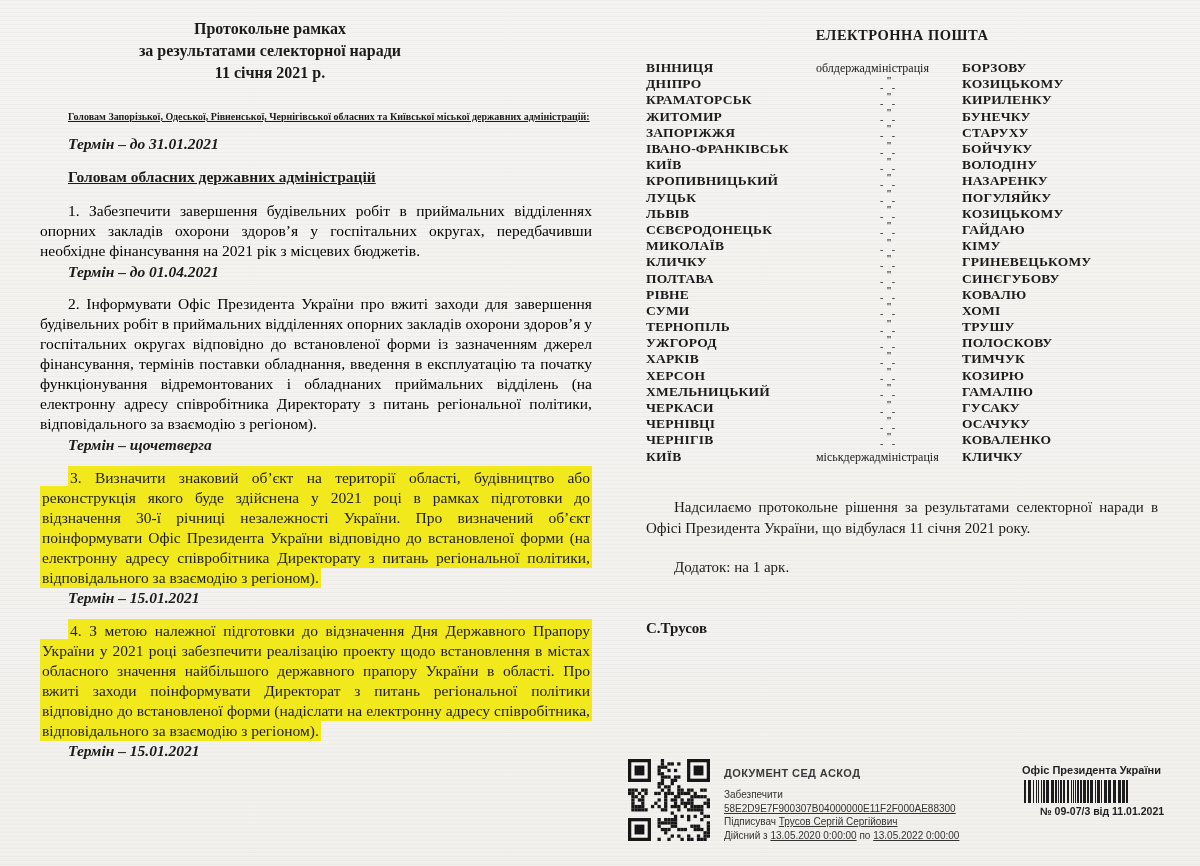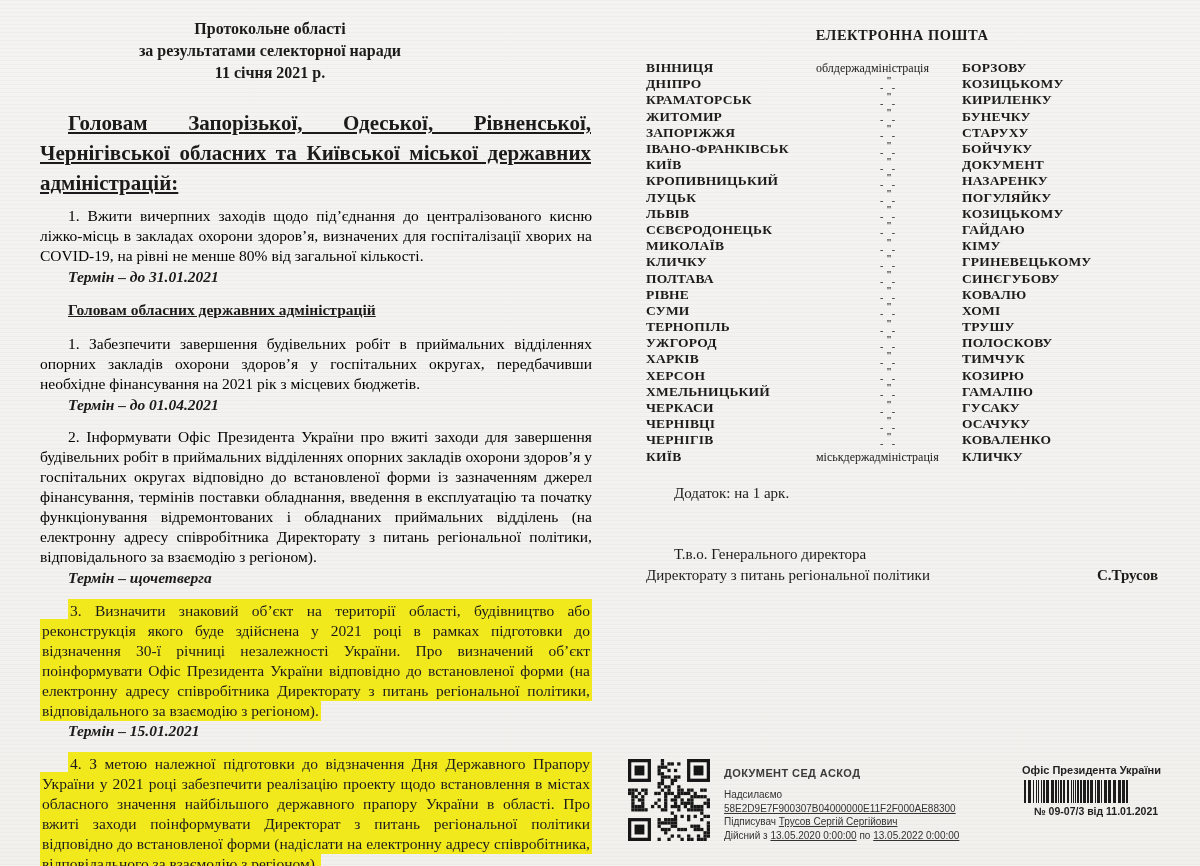--- a/index.html
+++ b/index.html
@@ -12,21 +12,21 @@
       repeating-linear-gradient(180deg, rgba(110,110,110,0.045) 0 1px, rgba(255,255,255,0.05) 1px 2px, rgba(0,0,0,0.0) 2px 4px),
       linear-gradient(#f4f3f1,#f1f0ed);
     font-family:"Liberation Serif", serif;
   }
 
   
   .left-col{ position:absolute; left:40px; top:12px; width:552px; }
   .doc-title{ width:460px; margin:6px 0 24px 0; text-align:center;
     font-weight:700; font-size:16px; line-height:22px; }
   .addr-heading{ font-weight:700; text-decoration:underline; text-align:justify;
-    text-indent:28px; font-size:21px; line-height:30px; margin:0 1px 8px 0; }
+    text-indent:28px; font-size:10px; line-height:18px; margin:0 1px 8px 0; }
   .addr-heading2{ font-weight:700; text-decoration:underline;
     font-size:15.5px; line-height:21px; margin:4px 0 14px 28px; }
   .ptext{ margin:0; text-align:justify; text-indent:28px;
     font-size:15.5px; line-height:20px; }
   mark.hl{ background:var(--hl); color:inherit; padding:2.5px 2px;
     -webkit-box-decoration-break:clone; box-decoration-break:clone; }
   mark.nohl{ background:transparent; padding:0; }
   .term{ font-weight:700; font-style:italic; font-size:15.5px; line-height:20px;
     margin:1px 0 12px 28px; }
 
@@ -56,39 +56,38 @@
   .qr{ width:82px; height:82px; flex:0 0 aupx; margin-top:3px; }
   .cert{ margin-left:14px; width:256px; font-family:"Liberation Sans", sans-serif; color:#333; }
   .cert-sys{ font-size:11px; font-weight:600; letter-spacing:.4px; color:#3a3a3a;
     margin:11px 0 9px 0; line-height:12px; }
   .cert-row{ font-size:10px; line-height:13.5px; white-space:nowrap; }
   .u{ text-decoration:underline; }
   .stamp{ margin-left:auto; width:138px; padding-top:8px;
     font-family:"Liberation Sans", sans-serif; color:#222; }
   .stamp-office{ font-size:11px; font-weight:700; line-height:13px; text-align:left; white-space:nowrap; }
   .barcode{ display:block; width:110px; height:23px; margin:3px 0 2px 2px; }
-  .stamp-reg{ font-size:10.5px; font-weight:700; line-height:13px; margin-left:12px; white-space:nowrap; }
+  .stamp-reg{ font-size:10.5px; font-weight:700; line-height:13px; margin-left:18px; white-space:nowrap; }
 </style>
 </head>
 <body>
 
 <div class="page">
 
   <div class="left-col">
     <div class="doc-title">
-      <div>Протокольне області</div>
+      <div>Протокольне рамках</div>
       <div>за результатами селекторної наради</div>
       <div>11 січня 2021 р.</div>
     </div>
 
     <p class="addr-heading">Головам Запорізької, Одеської, Рівненської, Чернігівської обласних та Київської міської державних адміністрацій:</p>
 
     <div id="block1">
   <div class="para-item">
-    <p class="ptext"><mark class="nohl"><span class="t">1. Вжити вичерпних заходів щодо під’єднання до централізованого кисню ліжко-місць в закладах охорони здоров’я, визначених для госпіталізації хворих на COVID-19, на рівні не менше 80% від загальної кількості.</span></mark></p>
     <p class="term">Термін – до 31.01.2021</p>
   </div>
 </div>
 
     <p class="addr-heading2">Головам обласних державних адміністрацій</p>
 
     <div id="block2">
   <div class="para-item">
     <p class="ptext"><mark class="nohl"><span class="t">1. Забезпечити завершення будівельних робіт в приймальних відділеннях опорних закладів охорони здоров’я у госпітальних округах, передбачивши необхідне фінансування на 2021 рік з місцевих бюджетів.</span></mark></p>
     <p class="term">Термін – до 01.04.2021</p>
@@ -165,21 +164,21 @@
           </span>
     <span class="r-name">БОЙЧУКУ</span>
   </div>
 
   <div class="recip-row">
     <span class="r-city">КИЇВ</span>
     <span class="r-org ditto">
             <span class="dq">"</span>
             <span class="dd">- -</span>
           </span>
-    <span class="r-name">ДОКУМЕНТ</span>
+    <span class="r-name">ВОЛОДІНУ</span>
   </div>
 
   <div class="recip-row">
     <span class="r-city">КРОПИВНИЦЬКИЙ</span>
     <span class="r-org ditto">
             <span class="dq">"</span>
             <span class="dd">- -</span>
           </span>
     <span class="r-name">НАЗАРЕНКУ</span>
   </div>
@@ -328,27 +327,24 @@
     <span class="r-name">КОВАЛЕНКО</span>
   </div>
 
   <div class="recip-row">
     <span class="r-city">КИЇВ</span>
     <span class="r-org">міськдержадміністрація</span>
     <span class="r-name">КЛИЧКУ</span>
   </div>
 </div>
 
+    <p class="note">Надсилаємо протокольне рішення за результатами селекторної наради в Офісі Президента України, що відбулася 11 січня 2021 року.</p>
     <p class="attachment">Додаток: на 1 арк.</p>
 
     <div class="signature">
-      <div class="sig-pos">
-        <div class="l1">Т.в.о. Генерального директора</div>
-        <div>Директорату з питань регіональної політики</div>
-      </div>
       <div class="sig-name">С.Трусов</div>
     </div>
   </div>
 
   <div class="bottom-block">
     <svg class="qr" id="qr" viewBox="0 0 96 96">
         <rect x="38.40" y="0.00" width="3.84" height="3.84" fill="#161616"></rect>
         <rect x="38.40" y="3.84" width="3.84" height="3.84" fill="#161616"></rect>
         <rect x="46.08" y="3.84" width="3.84" height="3.84" fill="#161616"></rect>
         <rect x="49.92" y="3.84" width="3.84" height="3.84" fill="#161616"></rect>
@@ -527,21 +523,21 @@
         <rect x="69.12" y="0.00" width="26.88" height="26.88" fill="#161616"></rect>
         <rect x="72.96" y="3.84" width="19.20" height="19.20" fill="#f4f3f1"></rect>
         <rect x="76.80" y="7.68" width="11.52" height="11.52" fill="#161616"></rect>
         <rect x="0.00" y="69.12" width="26.88" height="26.88" fill="#161616"></rect>
         <rect x="3.84" y="72.96" width="19.20" height="19.20" fill="#f4f3f1"></rect>
         <rect x="7.68" y="76.80" width="11.52" height="11.52" fill="#161616"></rect>
       </svg>
 
     <div class="cert">
       <div class="cert-sys">ДОКУМЕНТ СЕД АСКОД</div>
-      <div class="cert-row">Надсилаємо</div>
+      <div class="cert-row">Забезпечити</div>
       <div class="cert-row u">58E2D9E7F900307B04000000E11F2F000AE88300</div>
       <div class="cert-row">
         <span>Підписувач</span>
         <span class="u">Трусов Сергій Сергійович</span>
       </div>
       <div class="cert-row">
         <span>Дійсний з</span>
         <span class="u">13.05.2020 0:00:00</span>
         <span>по</span>
         <span class="u">13.05.2022 0:00:00</span>

